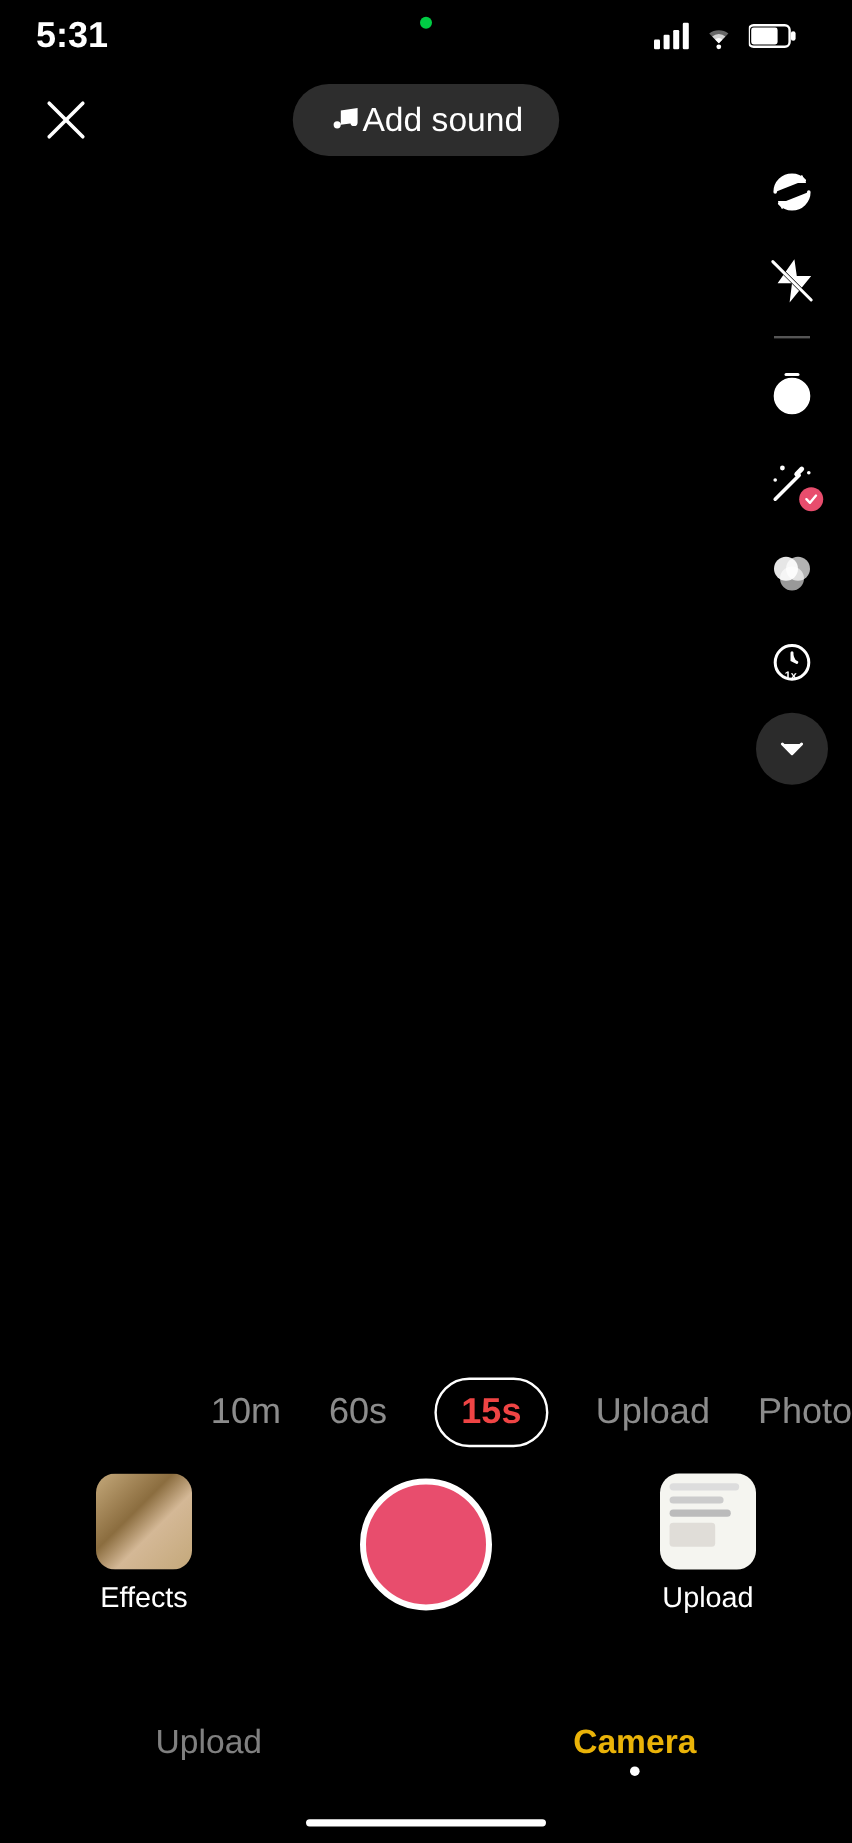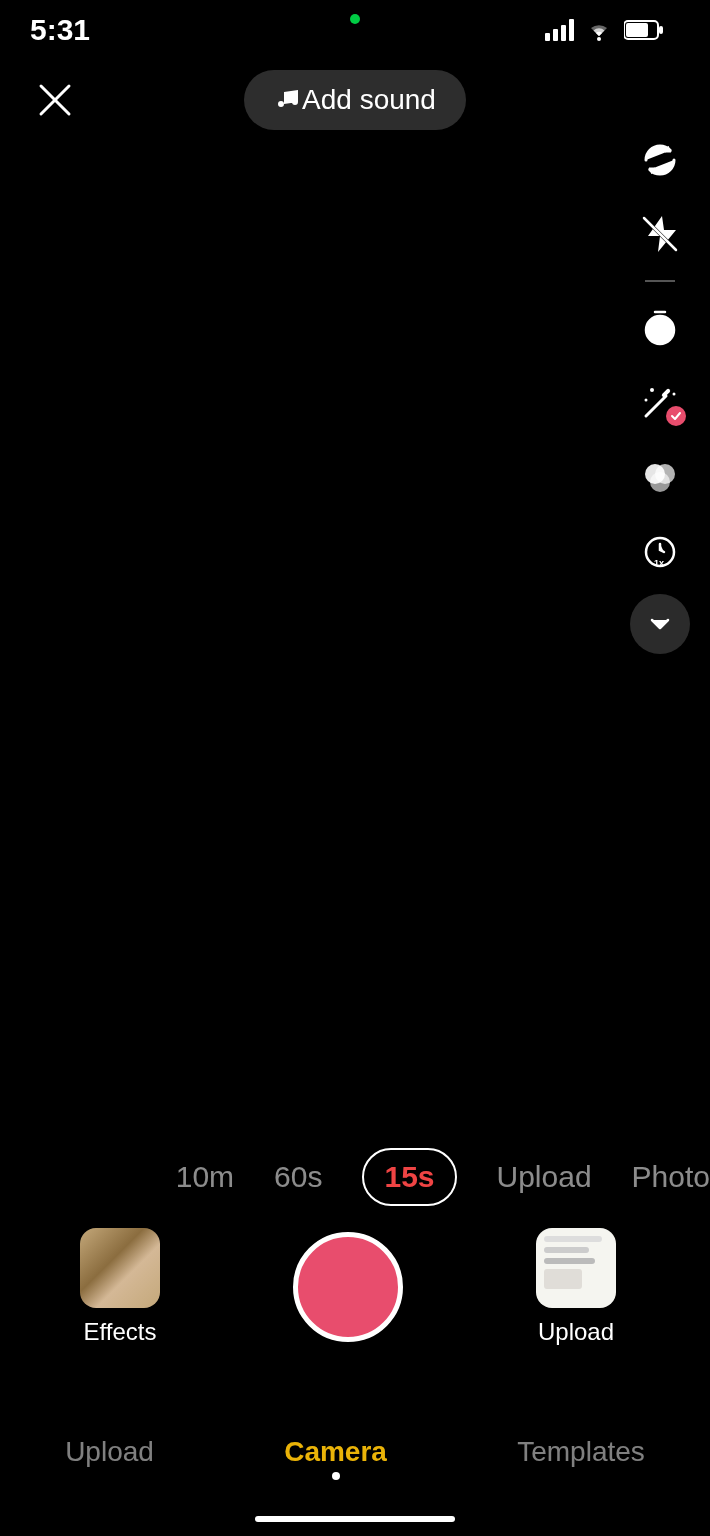--- a/index.html
+++ b/index.html
@@ -173,21 +173,21 @@
       border: 2.5px solid #fff;
       border-radius: 30px;
       cursor: pointer;
     }
 
     
     .bottom-controls {
       position: absolute;
       bottom: 190px;
       left: 0;
-      right: 14px;
+      right: 0;
       display: flex;
       align-items: center;
       justify-content: space-between;
       padding: 0 80px;
       z-index: 100;
     }
     .effects-btn {
       display: flex;
       flex-direction: column;
       align-items: center;
@@ -463,16 +463,15 @@
     <span class="upload-label">Upload</span>
   </div>
 </div>
 
 <div class="bottom-nav">
   <span class="nav-item">Upload</span>
   <span class="nav-item active">
     Camera
     <span class="nav-dot"></span>
   </span>
-  <span class="nav-item">Templates</span>
 </div>
 
 <div class="home-indicator"></div>
 
 </body></html>

